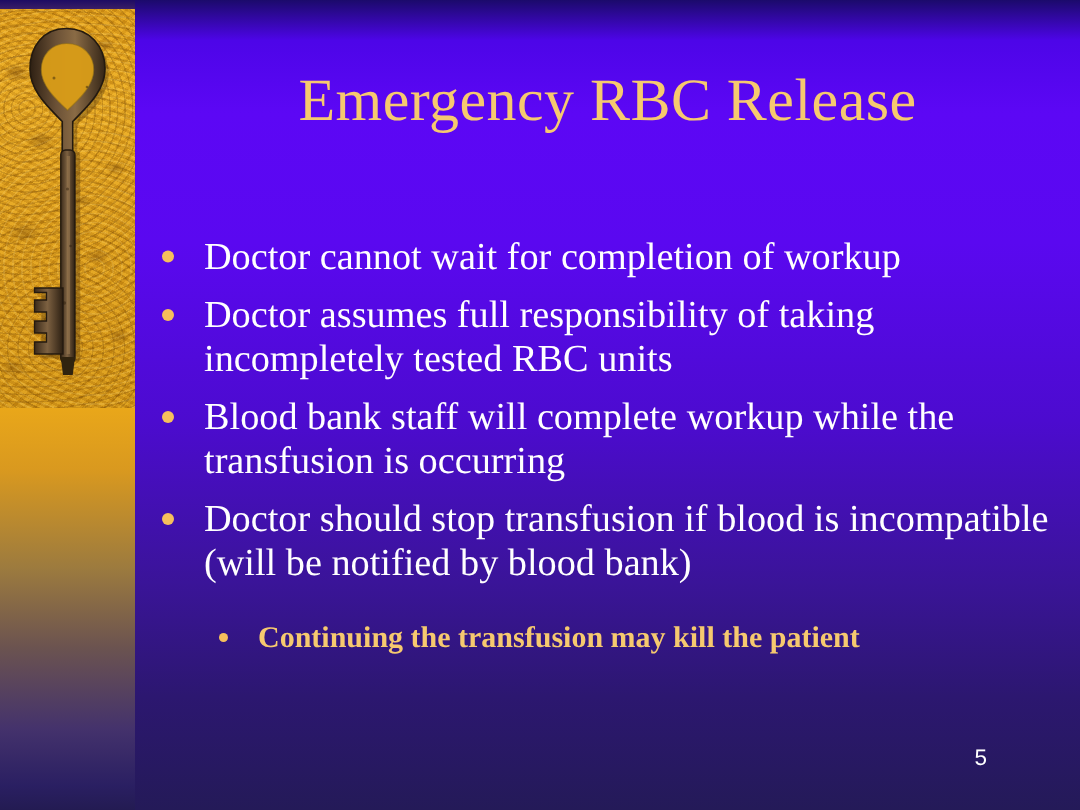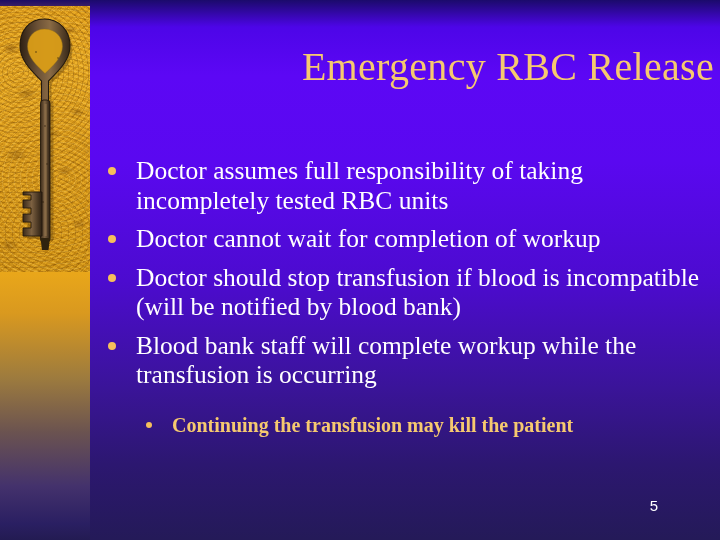--- a/index.html
+++ b/index.html
@@ -82,21 +82,21 @@
 
   
   #key-graphic { position: absolute; left: 0; top: 0; width: 90px; height: 266px; }
 
   
   #title {
     position: absolute;
     left: 96px;
     top: 44px;
     width: 618px;
-    text-align: right;
+    text-align: center;
     color: #f6c96f;
     font-size: 40px;
     line-height: 46px;
     letter-spacing: .3px;
     white-space: nowrap;
   }
 
   
   #body {
     position: absolute;
@@ -207,38 +207,38 @@
       </svg>
     </div>
   </div>
 
   <div id="title">Emergency RBC Release</div>
 
   <div id="body">
 
     <div class="bullet-row">
       <span class="dot"></span>
+      <span>Doctor cannot wait for completion of workup</span>
+    </div>
+
+    <div class="bullet-row">
+      <span class="dot"></span>
       <span>Doctor assumes full responsibility of taking incompletely tested RBC units</span>
     </div>
 
     <div class="bullet-row">
       <span class="dot"></span>
-      <span>Doctor cannot wait for completion of workup</span>
+      <span>Blood bank staff will complete workup while the transfusion is occurring</span>
     </div>
 
     <div class="bullet-row">
       <span class="dot"></span>
       <span>Doctor should stop transfusion if blood is incompatible (will be notified by blood bank)</span>
     </div>
 
-    <div class="bullet-row">
-      <span class="dot"></span>
-      <span>Blood bank staff will complete workup while the transfusion is occurring</span>
-    </div>
-
     <div class="sub-row">
       <span class="dot"></span>
       <span>Continuing the transfusion may kill the patient</span>
     </div>
 
   </div>
 
   <div id="page-number">5</div>
 
 </div>

